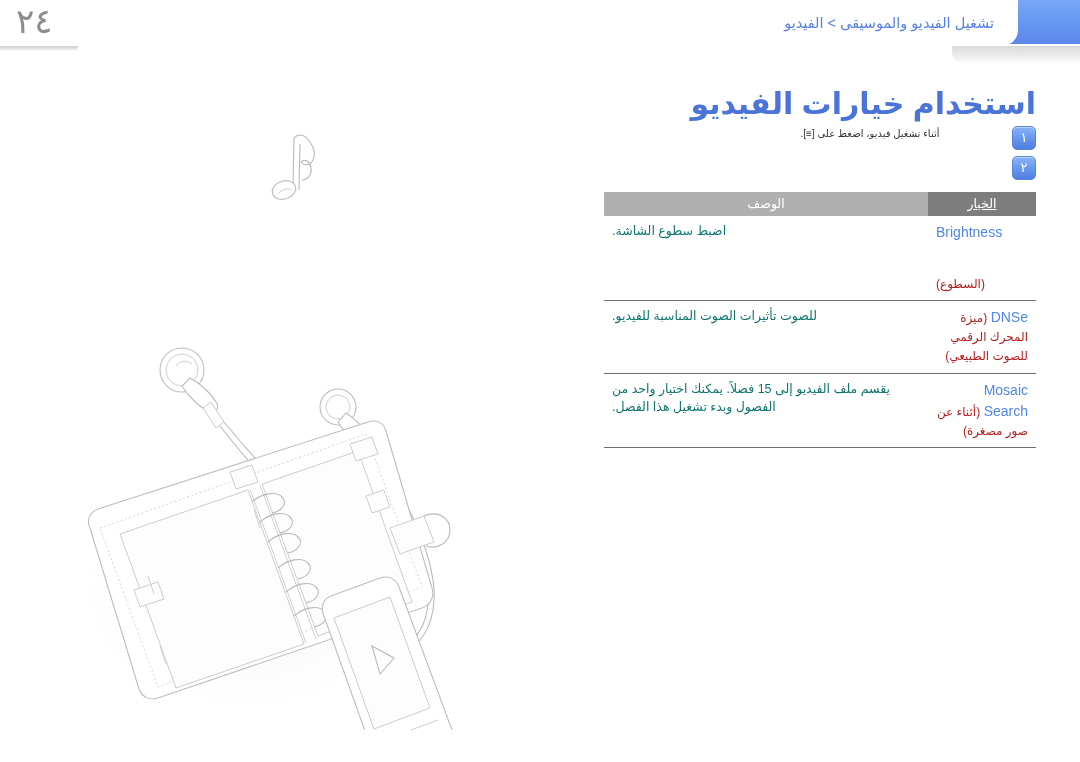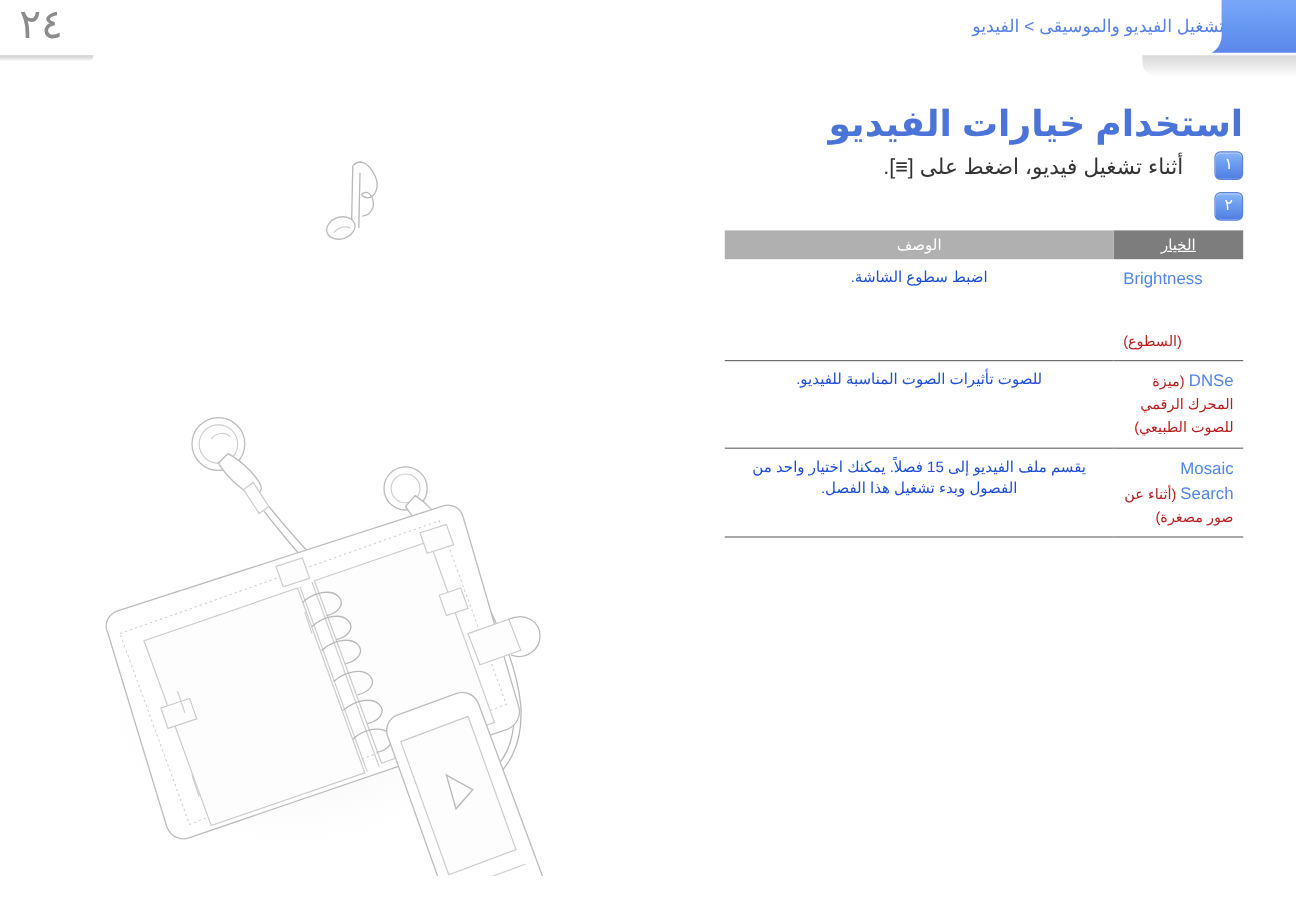--- a/index.html
+++ b/index.html
@@ -45,21 +45,21 @@
     border-top-right-radius: 0;
   }
   .breadcrumb-plate::after {
     content: "";
     position: absolute;
     left: 0; top: 0;
     width: 0; height: 0;
   }
   #breadcrumb {
     position: absolute;
-    right: 60px;
+    right: 86px;
     top: 15px;
     font-size: 14.5px;
     color: #5580e8;
     letter-spacing: 0.2px;
     white-space: nowrap;
     direction: rtl;
   }
 
   
   .gray-shadow-right {
@@ -128,25 +128,25 @@
     border: 1px solid #5a84d8;
     color: #ffffff;
     font-size: 13px;
     line-height: 21px;
     text-align: center;
     font-family: "DejaVu Sans", sans-serif;
     box-shadow: inset 0 1px 0 rgba(255,255,255,.45);
   }
   .step-text {
     flex: 1 1 auto;
-    font-size: 18px;
+    font-size: 10px;
     color: #333333;
     line-height: 1.55;
     padding-right: 8px;
-    text-align: left;
+    text-align: center;
     direction: rtl;
   }
 
   
   #options-table {
     position: absolute;
     right: 44px;
     top: 192px;
     width: 432px;
     border-collapse: collapse;
@@ -190,22 +190,22 @@
   td.cell-option .ar {
     font-size: 12px;
     color: #b91c1c;
     display: block;
     margin-top: 32px;
   }
   td.cell-option.inline-mix {
     text-align: right;
   }
   td.cell-desc {
-    color: #1d4ed8;
-    text-align: center;
+    color: #0f766e;
+    text-align: left;
     direction: rtl;
   }
   #options-table tr.hdr th { border-bottom: none; }
 
   
   #illustration {
     position: absolute;
     left: 72px;
     top: 110px;
     width: 430px;

